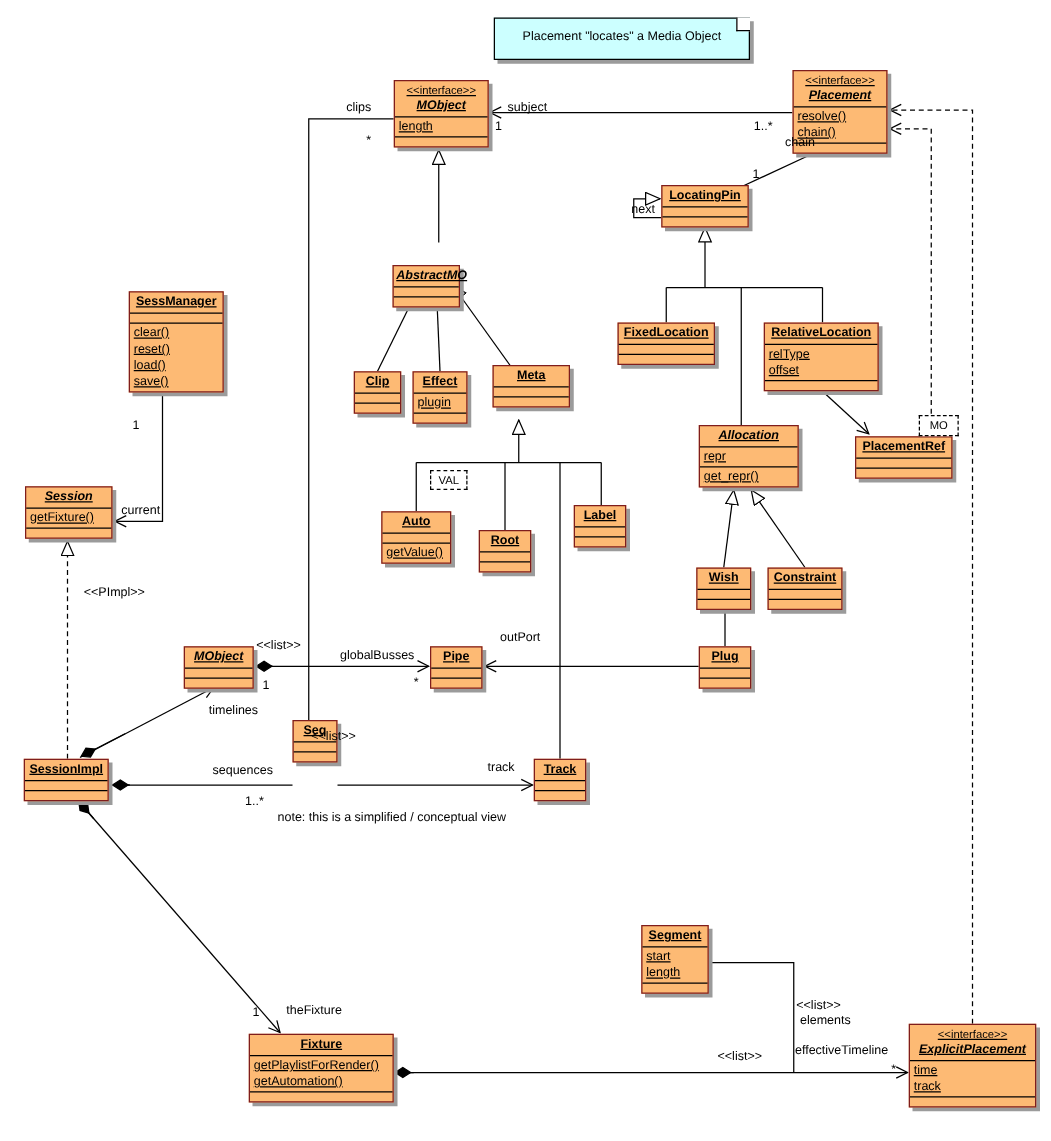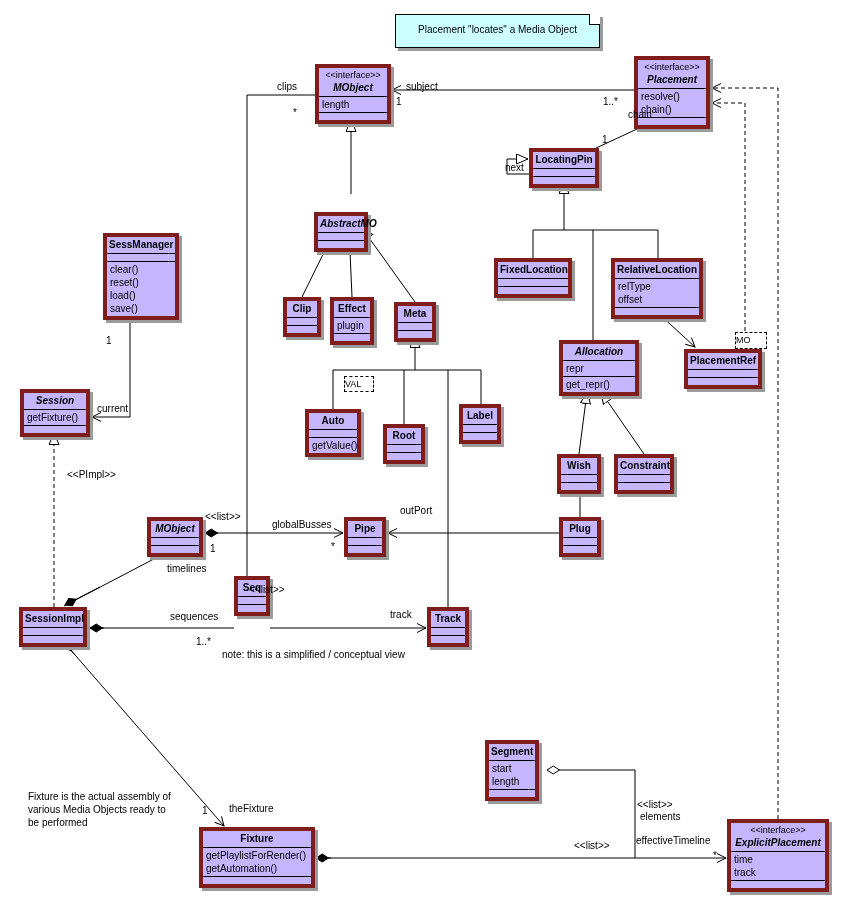--- a/index.html
+++ b/index.html
@@ -4,34 +4,35 @@
 <style>
   * { margin:0; padding:0; box-sizing:border-box; }
   body { background:#fff; }
   #canvas {
     position:relative; width:841px; height:913px; background:#ffffff;
     font-family:"Liberation Sans","DejaVu Sans",sans-serif; font-size:10px; color:#000;
     overflow:hidden;
   }
   #edges { position:absolute; left:0; top:0; }
   .cls {
-    position:absolute; background:#c4b5fd; border:4px solid #7f1d1d;
+    position:absolute; background:#fdba74; border:1px solid #7f1d1d;
     box-shadow:3px 3px 0 #9b9b9b;
+    text-decoration:underline;
   }
   .head { padding:1px 2px; text-align:center; }
   .stereo { font-size:9px; line-height:12px; }
   .cname { font-size:10px; font-weight:bold; line-height:14px; white-space:nowrap; }
   .it { font-style:italic; }
   .comp { border-top:1px solid #000; padding:1px 3px; min-height:8px; }
   .m { font-size:10px; line-height:13px; white-space:nowrap; }
   .lbl { position:absolute; font-size:10px; line-height:12px; white-space:nowrap; }
   .prenote { white-space:pre-line; line-height:13px; }
   .tagbox {
     position:absolute; border:1px dashed #000; background:#ffffff;
-    font-size:9px; line-height:15px;
+    text-align:center; font-size:9px; line-height:15px;
   }
   .note-box {
     position:absolute; background:#ccffff; border:1px solid #000;
     box-shadow:3px 3px 0 #9b9b9b; text-align:center; padding:9px 4px; width:205px; height:34px;
   }
   .note-box .fold {
     position:absolute; top:-1px; right:-1px; width:11px; height:11px;
     background:#ffffff; border-left:1px solid #000; border-bottom:1px solid #000;
   }
 </style>
@@ -188,21 +189,21 @@
   <div class="cls" style="left:330px;top:297px;width:44px">
     <div class="head">
       <div class="cname">Effect</div>
     </div>
     <div class="comp">
       <div class="m">plugin</div>
     </div>
     <div class="comp"></div>
   </div>
 
-  <div class="cls" style="left:394px;top:302px;width:42px">
+  <div class="cls" style="left:394px;top:292px;width:62px">
     <div class="head">
       <div class="cname">Meta</div>
     </div>
     <div class="comp"></div>
     <div class="comp"></div>
   </div>
 
   <div class="cls" style="left:559px;top:340px;width:80px">
     <div class="head">
       <div class="cname it">Allocation</div>
@@ -316,21 +317,21 @@
   </div>
 
   <div class="cls" style="left:427px;top:607px;width:42px">
     <div class="head">
       <div class="cname">Track</div>
     </div>
     <div class="comp"></div>
     <div class="comp"></div>
   </div>
 
-  <div class="cls" style="left:485px;top:740px;width:54px">
+  <div class="cls" style="left:513px;top:740px;width:54px">
     <div class="head">
       <div class="cname">Segment</div>
     </div>
     <div class="comp">
       <div class="m">start</div>
       <div class="m">length</div>
     </div>
     <div class="comp"></div>
   </div>
 
@@ -383,17 +384,14 @@
   <span class="lbl" style="left:390px;top:609px">track</span>
   <span class="lbl" style="left:202px;top:805px">1</span>
   <span class="lbl" style="left:229px;top:803px">theFixture</span>
   <span class="lbl" style="left:637px;top:799px">&lt;&lt;list&gt;&gt;</span>
   <span class="lbl" style="left:640px;top:811px">elements</span>
   <span class="lbl" style="left:574px;top:840px">&lt;&lt;list&gt;&gt;</span>
   <span class="lbl" style="left:636px;top:835px">effectiveTimeline</span>
   <span class="lbl" style="left:713px;top:850px">*</span>
 
   <div class="lbl" style="left:222px;top:649px">note: this is a simplified / conceptual view</div>
-  <div class="lbl prenote" style="left:28px;top:790px">Fixture is the actual assembly of
-various Media Objects ready to
-be performed</div>
 
 </div>
 
 </body></html>

